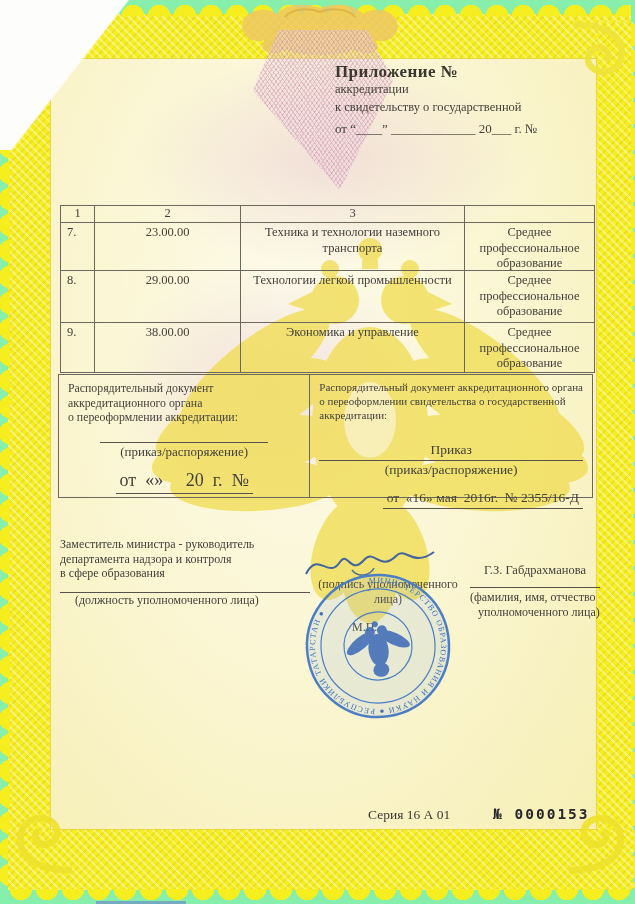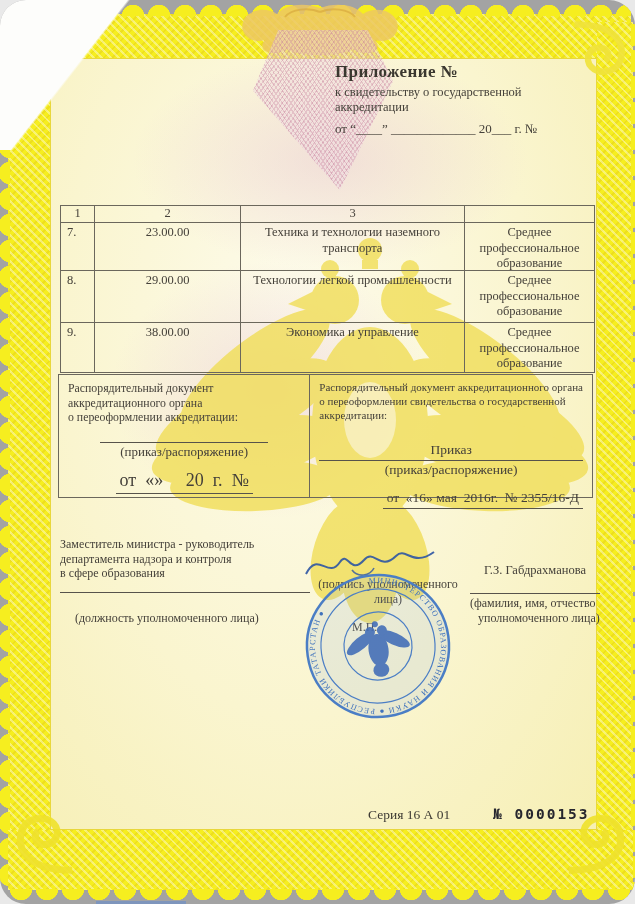--- a/index.html
+++ b/index.html
@@ -1,18 +1,18 @@
 <!DOCTYPE html>
 <html><head>
 <meta charset="utf-8">
 <style>
   html,body{margin:0;padding:0;background:#e9e9e9;}
   .page{
-    position:relative;width:635px;height:904px;background:#a3a3a3;overflow:hidden;
-    font-family:"Liberation Serif","DejaVu Serif",serif;color:#45413a;margin:0 auto;border-radius:26px;
+    position:relative;width:635px;height:904px;background:#86efac;overflow:hidden;
+    font-family:"Liberation Serif","DejaVu Serif",serif;color:#45413a;margin:0 auto;
   }
   
   .band{position:absolute;z-index:1;background-color:#f6ee1f;
     background-image:
       repeating-linear-gradient(45deg, rgba(255,255,255,.38) 0 2px, transparent 2px 6px),
       repeating-linear-gradient(-45deg, rgba(230,210,30,.55) 0 2px, transparent 2px 6px);}
   .band-top{left:16px;top:14px;right:4px;height:44px;}
   .band-left{left:8px;top:30px;width:42px;bottom:16px;}
   .band-right{right:2px;top:22px;width:36px;bottom:16px;}
   .band-bottom{left:8px;right:2px;bottom:14px;height:60px;}
@@ -74,21 +74,21 @@
   .sig-rule{border-bottom:1px solid #57534b;width:168px;margin:16px auto 0 auto;height:1px;}
   .o-caption{text-align:center;font-size:13px;margin-top:1px;}
   .o-date{display:inline-block;border-bottom:1px solid #57534b;font-size:18px;padding:0 4px 1px 4px;}
   .o-date-wrap{text-align:center;margin-top:9px;}
   .o-value{text-align:center;font-size:13.5px;border-bottom:1px solid #57534b;margin-top:20px;padding-bottom:1px;}
   
   .pos-block{left:60px;top:537px;width:260px;font-size:12px;line-height:1.22;}
   .pos-underline{border-bottom:1px solid #57534b;width:250px;padding-bottom:11px;}
   .caption{font-size:12px;}
   .name-line{border-bottom:1px solid #57534b;text-align:center;font-size:12.5px;
-    width:130px;padding-bottom:15px;}
+    width:130px;padding-bottom:9px;}
   
   .stamp{position:absolute;left:302px;top:570px;z-index:7;}
   .signature{position:absolute;left:300px;top:540px;z-index:7;}
   
   .series{font-size:13.5px;color:#3d3a33;}
   .serial-number{font-family:"DejaVu Sans Mono",monospace;font-size:14.5px;font-weight:600;
     letter-spacing:2px;color:#26262e;}
   .scan-edge{position:absolute;left:96px;bottom:0;width:90px;height:3px;background:#6d8fc6;z-index:1;opacity:.7;}
 </style>
 </head>
@@ -141,22 +141,22 @@
       <ellipse cx="250" cy="330" rx="26" ry="52" transform="rotate(-18 250 330)"></ellipse>
       <ellipse cx="220" cy="345" rx="30" ry="58"></ellipse>
       <ellipse cx="220" cy="200" rx="26" ry="38" fill="#f8eeae"></ellipse>
     </g>
   </svg>
 
   <div class="content">
 
     <div class="abs" style="left:335px;top:62px;width:240px;">
       <div class="hdr-title">Приложение №</div>
+      <div class="hdr-sub">аккредитации</div>
       <div class="hdr-sub" style="margin-top:3px;">к свидетельству о государственной</div>
-      <div class="hdr-sub">аккредитации</div>
       <div class="hdr-date pre">от “____” _____________ 20___ г. №</div>
     </div>
 
     <div class="acc-table">
       <div class="cell head num" style="justify-content:center;">1</div>
       <div class="cell head">2</div>
       <div class="cell head">3</div>
       <div class="cell head c-last"></div>
 
       <div class="cell num">7.</div>
@@ -195,21 +195,21 @@
         <div class="o-date-wrap" style="text-align:right;margin-top:11px;">
           <span class="o-date pre" style="font-size:13.5px;">от  «16» мая  2016г.  № 2355/16-Д</span>
         </div>
       </div>
     </div>
 
     <div class="abs pos-block">
       <div>Заместитель министра - руководитель</div>
       <div>департамента надзора и контроля</div>
       <div class="pos-underline">в сфере образования</div>
-      <div class="caption" style="margin-left:15px;margin-top:18px;">(должность уполномоченного лица)</div>
+      <div class="caption" style="margin-left:15px;margin-top:0;">(должность уполномоченного лица)</div>
     </div>
 
     <div class="abs caption" style="left:303px;top:577px;width:170px;text-align:center;">(подпись уполномоченного лица)</div>
     <div class="abs" style="left:352px;top:620px;font-size:12px;text-align:center;">М.П.</div>
 
     <div class="abs" style="left:470px;top:563px;">
       <div class="name-line">Г.З. Габдрахманова</div>
       <div class="caption" style="margin-top:2px;">(фамилия, имя, отчество</div>
       <div class="caption" style="margin-left:8px;">уполномоченного лица)</div>
     </div>

